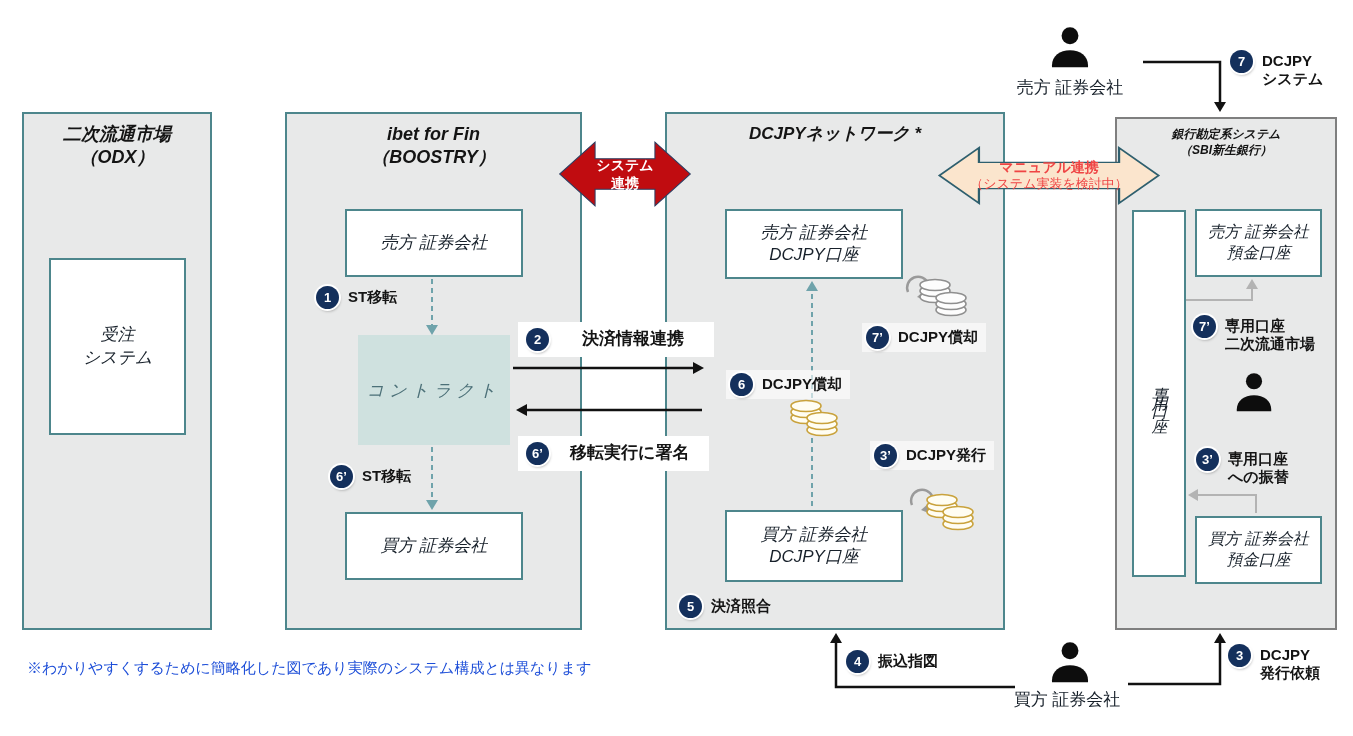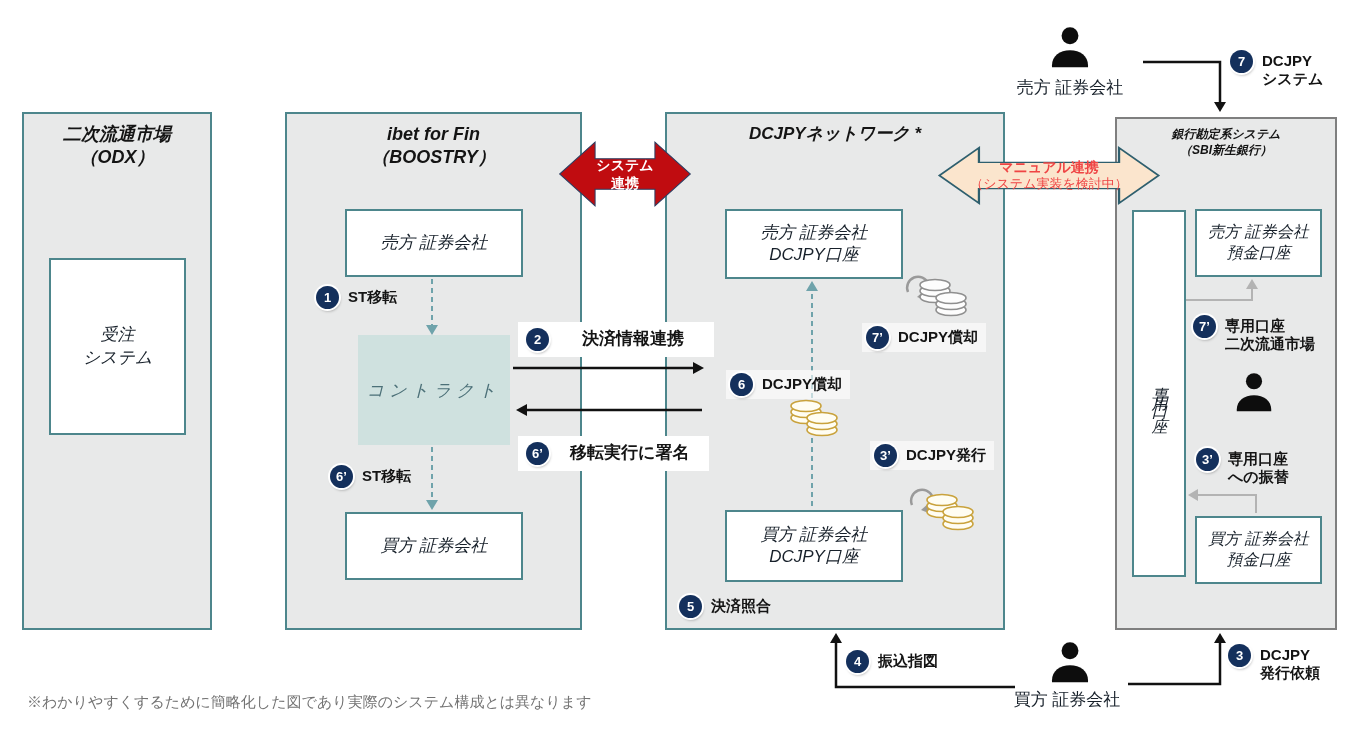--- a/index.html
+++ b/index.html
@@ -39,21 +39,21 @@
   .badge{flex:0 0 auto;width:23px;height:23px;border-radius:50%;background:#14305c;color:#fff;
     font-size:13px;font-weight:bold;display:flex;align-items:center;justify-content:center;
     box-shadow:0 0 0 2px #fff, 1px 2px 3px rgba(0,0,0,.35);margin-top:0;}
   .lbl{font-weight:bold;font-size:15px;color:#141414;line-height:1.2;padding-top:2px;}
   .step.bgw{background:#fff;padding:6px 12px 6px 8px;}
   .step.bgh{background:rgba(255,255,255,.6);padding:3px 8px 3px 4px;}
   
   .person{position:absolute;z-index:7;}
   .person svg{display:block;width:100%;height:100%;fill:#0d0d0d;}
   .actor-label{position:absolute;width:150px;text-align:center;font-size:17px;color:#17202a;z-index:7;}
-  .footer-note{position:absolute;left:27px;top:693px;font-size:15px;color:#737373;}
+  .footer-note{position:absolute;left:27px;top:659px;font-size:15px;color:#1d4ed8;}
   .overlay{position:absolute;inset:0;width:100%;height:100%;z-index:5;pointer-events:none;}
 </style>
 </head>
 <body>
 
 <div class="canvas">
 
   <div class="bigbox" style="left:22px;top:112px;width:190px;height:518px;">
     <div class="bigtitle" style="font-size:18px;">
       <span class="t1">二次流通市場</span>

